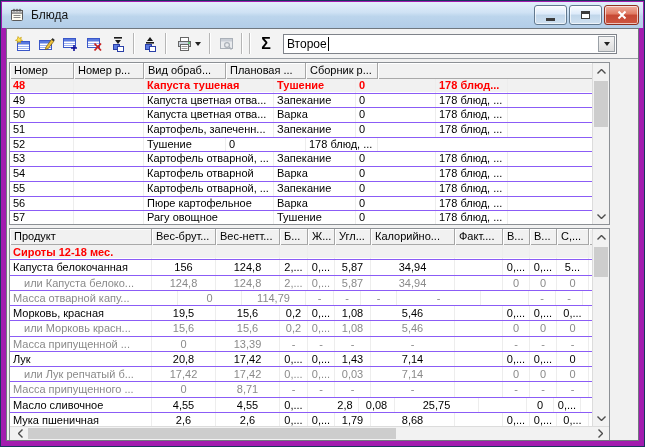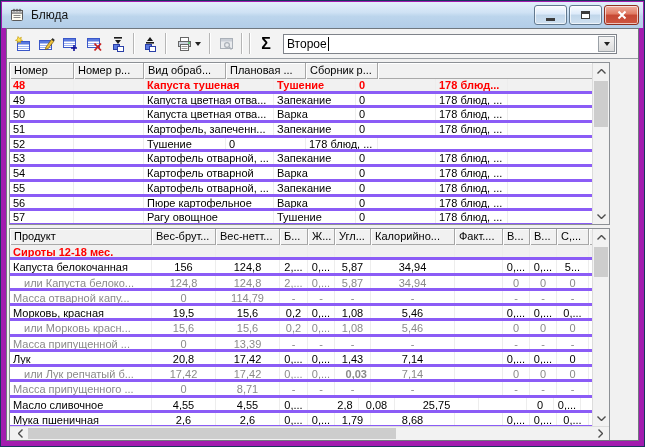--- a/index.html
+++ b/index.html
@@ -55,21 +55,21 @@
 
   .hdr { display:flex; height:29px; background:#f1f1f1; }
   .hcell { flex:none; height:16px; line-height:15px; font-size:11px; color:#000;
            padding-left:4px; overflow:hidden; white-space:nowrap; background:#f1f1f1;
            border-right:1px solid #a6a6a6;
            box-shadow:inset 1px 1px 0 #ffffff, inset 0 -1px 0 #a9a9a9; }
   .hcell.filler { flex:1; border-right:none; }
 
   .rows { position:absolute; left:0; right:17px; top:16px; bottom:0; overflow:hidden; }
   #grid2 .rows { bottom:14px; }
-  .grow { display:flex; border-bottom:3px solid #8b5cf6; }
+  .grow { display:flex; border-bottom:1px solid #8b5cf6; }
   #grid1 .grow { height:14.7px; line-height:13.7px; }
   #grid2 .grow { height:15.25px; line-height:14.25px; }
   .cell { flex:none; font-size:11px; color:#000; padding:0 3px; overflow:hidden; white-space:nowrap;
           border-right:1px solid #ededed; }
   .cell.filler { flex:1; border-right:none; }
   .grow.red  .cell { color:var(--red); font-weight:bold; }
   .grow.gray .cell { color:var(--gray); }
   .grow.indent .cell:first-child { padding-left:14px; }
 
   
@@ -378,21 +378,21 @@
             <div class="cell" style="width: 27px; text-align: center;">0,...</div>
             <div class="cell" style="width: 36px; text-align: center;">5,87</div>
             <div class="cell" style="width: 84px; text-align: center;">34,94</div>
             <div class="cell" style="width: 48px; text-align: center;"></div>
             <div class="cell" style="width: 27px; text-align: center;">0</div>
             <div class="cell" style="width: 27px; text-align: center;">0</div>
             <div class="cell" style="width: 32px; text-align: center;">0</div>
             <div class="cell filler"></div>
           </div>
           <div class="grow gray">
-            <div class="cell" style="width: 142px; text-align: left;">Масса отварной капу...</div>
+            <div class="cell" style="width: 168px; text-align: left;">Масса отварной капу...</div>
             <div class="cell" style="width: 64px; text-align: center;">0</div>
             <div class="cell" style="width: 64px; text-align: center;">114,79</div>
             <div class="cell" style="width: 28px; text-align: center;">-</div>
             <div class="cell" style="width: 27px; text-align: center;">-</div>
             <div class="cell" style="width: 36px; text-align: center;">-</div>
             <div class="cell" style="width: 84px; text-align: center;">-</div>
             <div class="cell" style="width: 48px; text-align: center;"></div>
             <div class="cell" style="width: 27px; text-align: center;">-</div>
             <div class="cell" style="width: 27px; text-align: center;">-</div>
             <div class="cell" style="width: 32px; text-align: center;">-</div>
@@ -453,21 +453,21 @@
             <div class="cell" style="width: 27px; text-align: center;">0,...</div>
             <div class="cell" style="width: 32px; text-align: center;">0</div>
             <div class="cell filler"></div>
           </div>
           <div class="grow gray indent">
             <div class="cell" style="width: 142px; text-align: left;">или Лук репчатый б...</div>
             <div class="cell" style="width: 64px; text-align: center;">17,42</div>
             <div class="cell" style="width: 64px; text-align: center;">17,42</div>
             <div class="cell" style="width: 28px; text-align: center;">0,...</div>
             <div class="cell" style="width: 27px; text-align: center;">0,...</div>
-            <div class="cell" style="width: 36px; text-align: right; font-weight: bold;">0,03</div>
+            <div class="cell" style="width: 36px; text-align: center;">0,03</div>
             <div class="cell" style="width: 84px; text-align: center;">7,14</div>
             <div class="cell" style="width: 48px; text-align: center;"></div>
             <div class="cell" style="width: 27px; text-align: center;">0</div>
             <div class="cell" style="width: 27px; text-align: center;">0</div>
             <div class="cell" style="width: 32px; text-align: center;">0</div>
             <div class="cell filler"></div>
           </div>
           <div class="grow gray">
             <div class="cell" style="width: 142px; text-align: left;">Масса припущенного ...</div>
             <div class="cell" style="width: 64px; text-align: center;">0</div>

